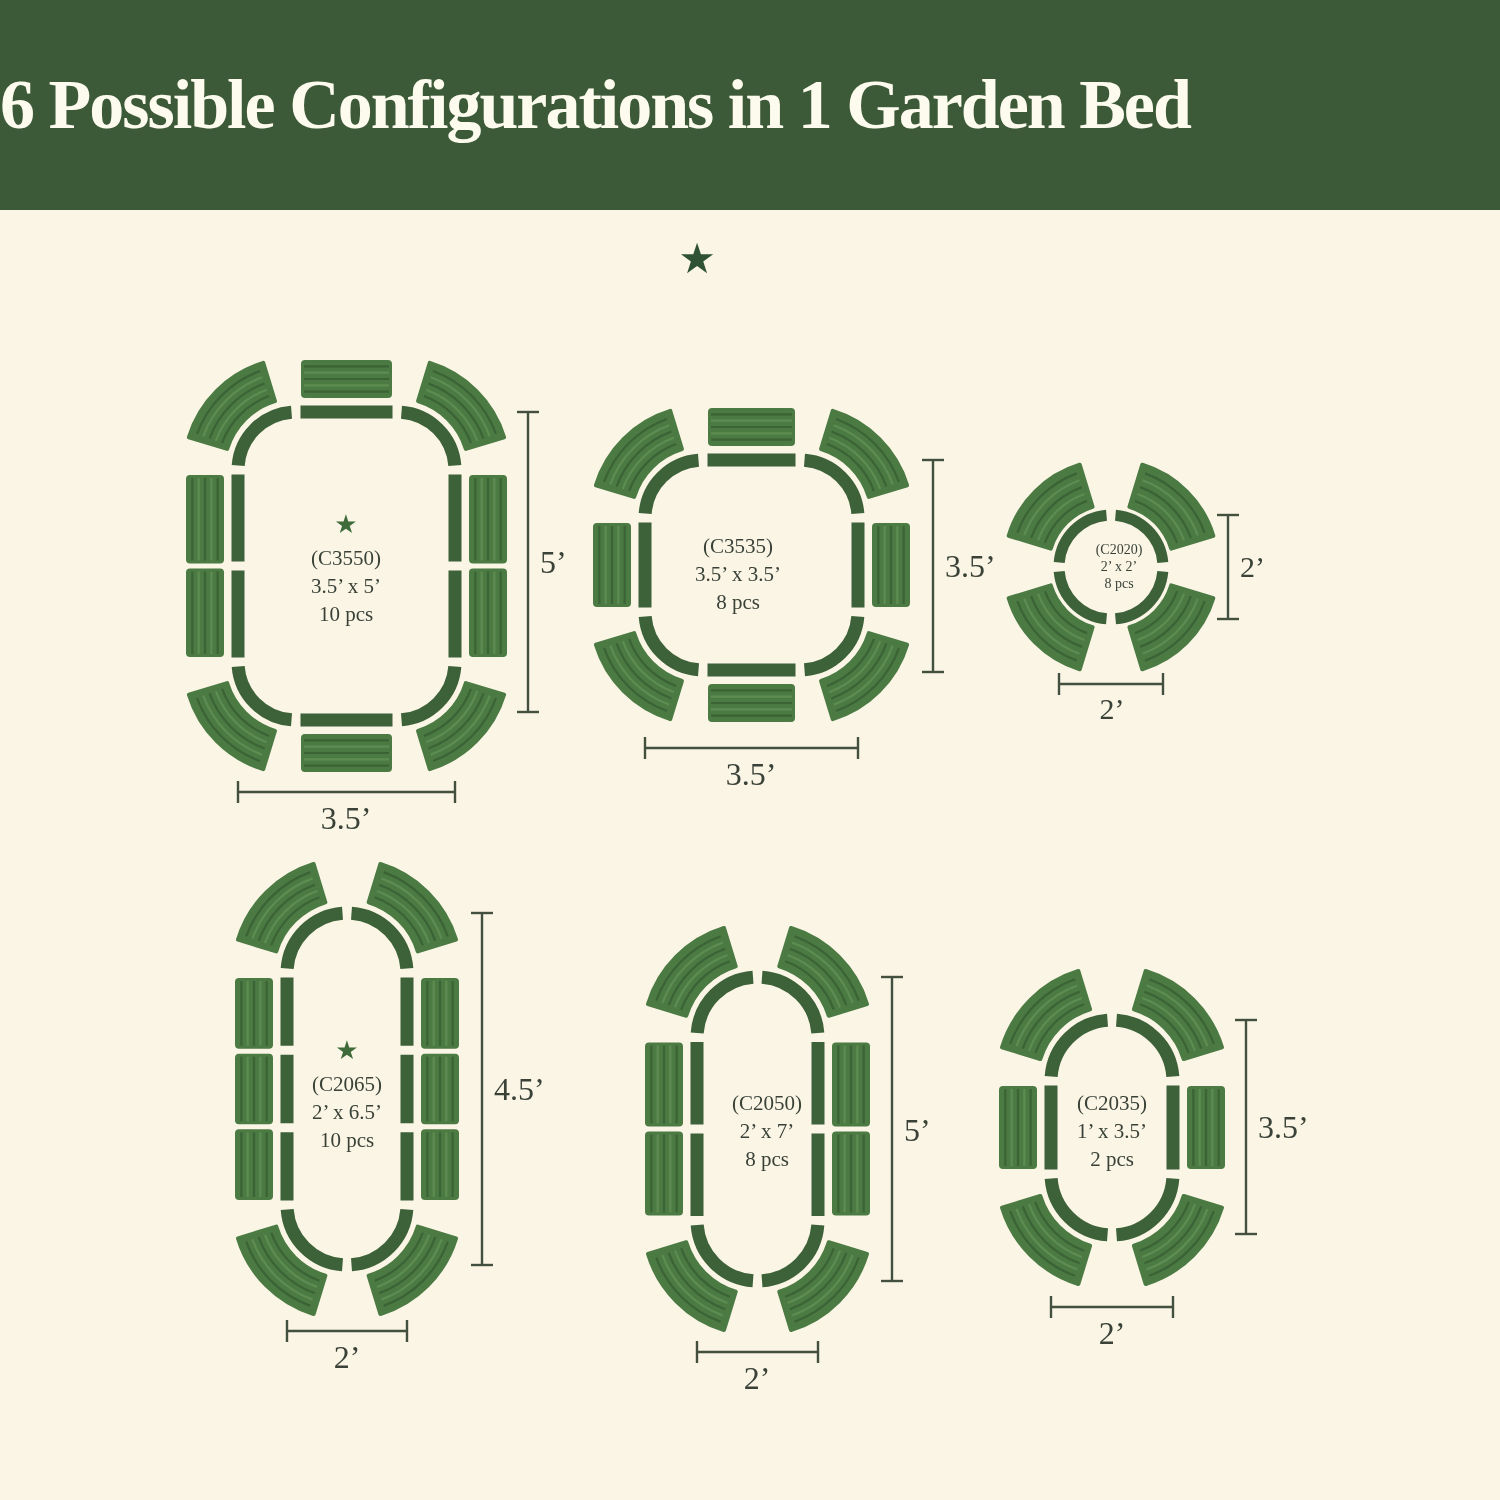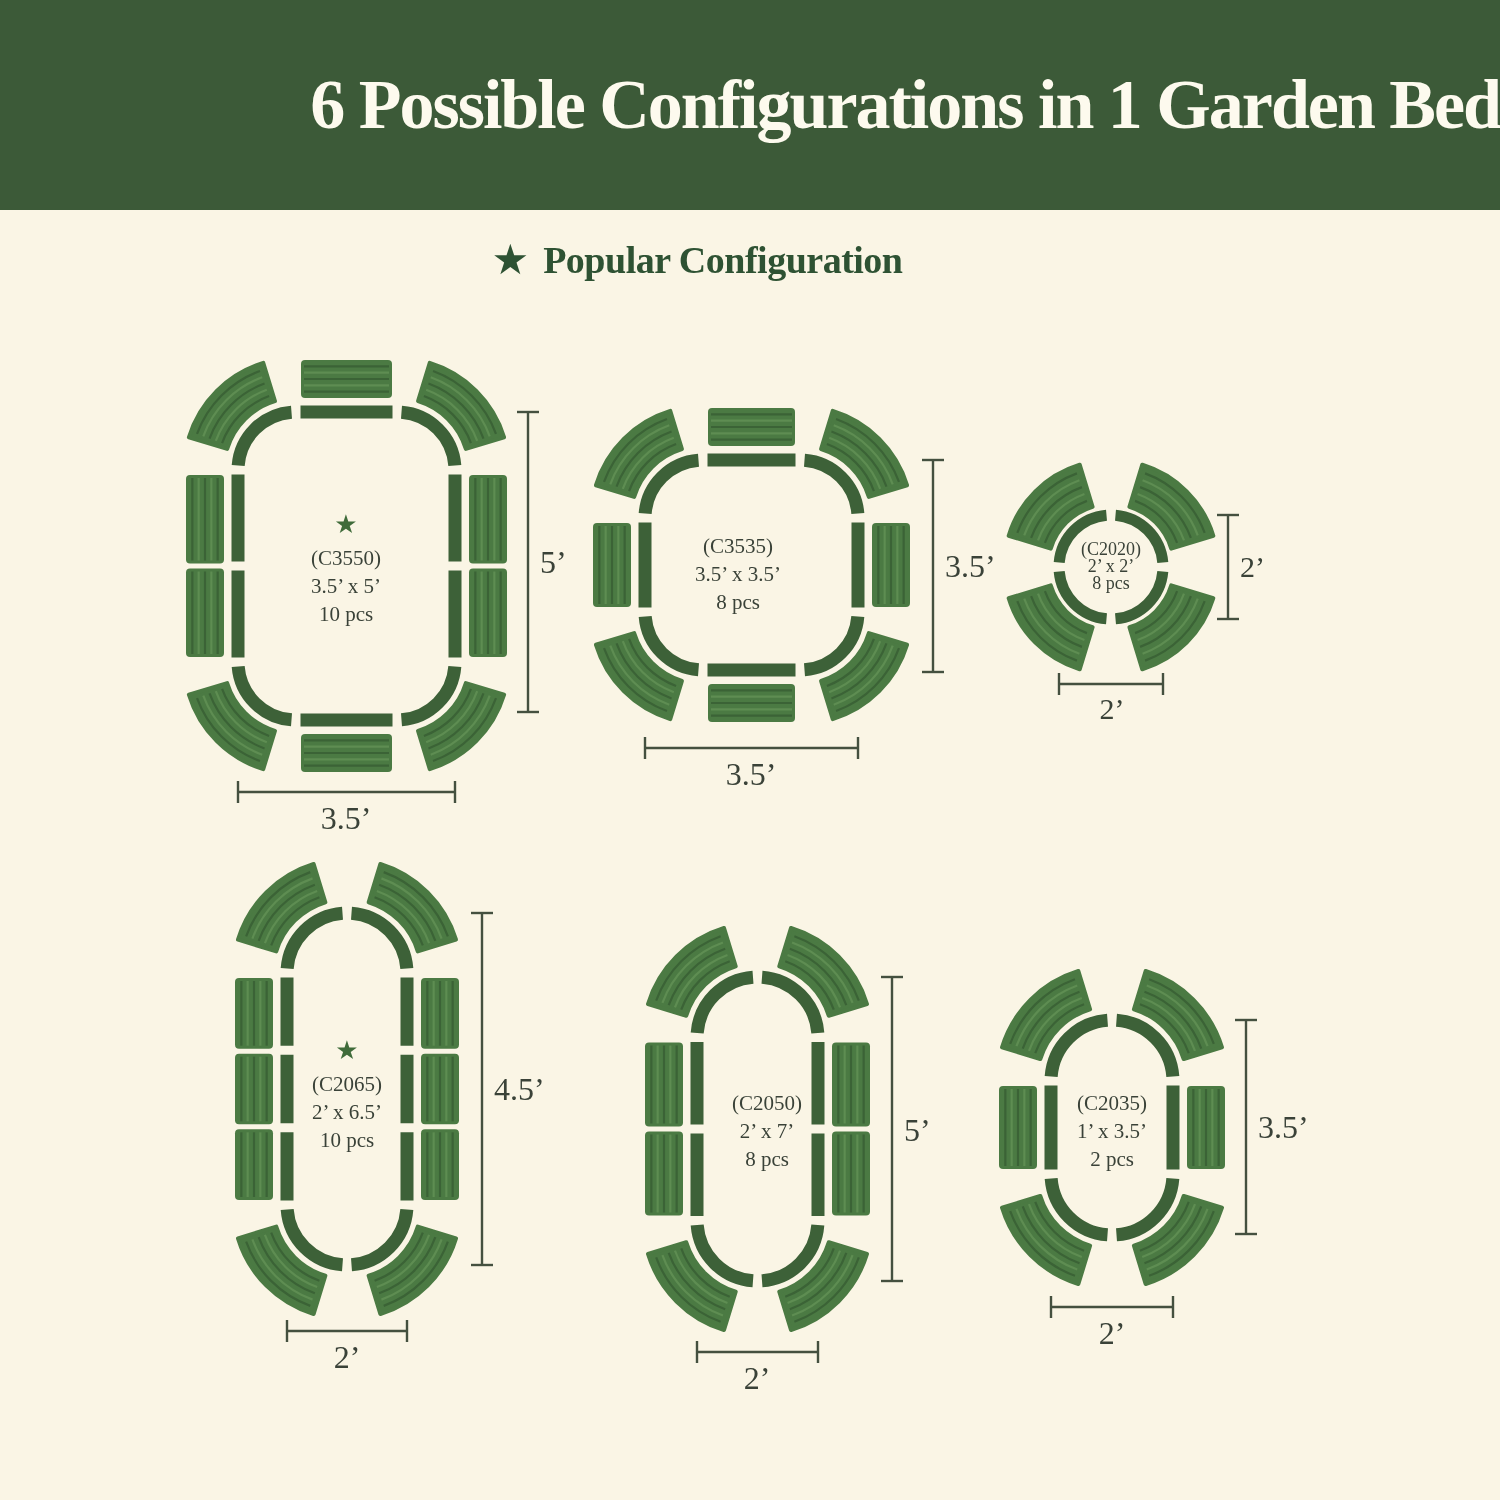--- a/index.html
+++ b/index.html
@@ -3,48 +3,47 @@
 <meta charset="utf-8">
 <style>
   :root{
     --banner-bg:#3c5a38; --banner-text:#fdfaee; --page-bg:#faf5e5;
     --legend-green:#2e5233; --label-text:#3a4238; --star-green:#3f6b3a;
   }
   html,body{margin:0;padding:0;background:#faf5e5;}
   .page{position:relative;width:1500px;height:1500px;background:var(--page-bg);
         font-family:"Liberation Serif",serif;overflow:hidden;}
   .banner{position:absolute;left:0;top:0;width:1500px;height:210px;background:var(--banner-bg);
-          display:flex;align-items:center;justify-content:flex-end;}
+          display:flex;align-items:center;justify-content:flex-start;}
   .banner h1{margin:0;color:var(--banner-text);font-size:70px;font-weight:700;letter-spacing:-2px;white-space:nowrap;}
   .popular{position:absolute;left:697px;top:238px;transform:translateX(-50%);
            display:flex;align-items:center;gap:14px;color:var(--legend-green);white-space:nowrap;}
   .popular .star{font-size:42px;line-height:1;}
   .popular .label{font-size:38px;font-weight:600;letter-spacing:-0.5px;}
   #diagram{position:absolute;left:0;top:0;width:1500px;height:1500px;}
   .cfg{position:absolute;transform:translateX(-50%);text-align:center;color:var(--label-text);
        font-size:21px;line-height:28px;white-space:nowrap;}
   .cfg .cfg-star{font-size:26px;line-height:30px;margin-bottom:4px;color:var(--star-green);}
-  .cfg.sm{font-size:18px;line-height:17px;}
+  .cfg.sm{font-size:14px;line-height:17px;margin-left:8px;}
   .dim{position:absolute;color:var(--label-text);font-size:32px;white-space:nowrap;}
   .dim.sm{font-size:30px;}
   .dim-v{transform:translateY(-50%);}
   .dim-h{transform:translateX(-50%);}
 </style>
 </head>
 <body>
 
 <div class="page">
 
   <header class="banner">
     <h1>6 Possible Configurations in 1 Garden Bed</h1>
   </header>
 
   <div class="popular">
     <span class="star">★</span>
-    <span class="label">Popular Configuration</span>
   </div>
 
   <svg id="diagram" viewBox="0 0 1500 1500">
       <path d="M 238.17448141319085 465.504513355977 A 58 58 0 0 1 291.504513355977 412.17448141319085" fill="none" stroke="#3d6138" stroke-width="13"></path>
       <path d="M 188.89386733214002 437.2543690710535 A 112 112 0 0 1 263.2543690710535 362.8938673321401 L 274.94923725996296 401.14605757066147 A 72 72 0 0 0 227.14605757066147 448.94923725996296 Z" fill="#4b7a43" stroke="#4b7a43" stroke-width="4" stroke-linejoin="round"></path>
       <path d="M 222.07751383150853 443.09441539171405 A 78.66666666666667 78.66666666666667 0 0 1 269.09441539171405 396.07751383150855" fill="none" stroke="#3b6336" stroke-width="2.2"></path>
       <path d="M 215.8128963596025 440.8142811028763 A 85.33333333333333 85.33333333333333 0 0 1 266.8142811028763 389.8128963596025" fill="none" stroke="#5e8d52" stroke-width="2.2"></path>
       <path d="M 209.54827888769643 438.5341468140385 A 92 92 0 0 1 264.5341468140385 383.5482788876964" fill="none" stroke="#3b6336" stroke-width="2.2"></path>
       <path d="M 203.28366141579036 436.25401252520066 A 98.66666666666667 98.66666666666667 0 0 1 262.2540125252007 377.28366141579033" fill="none" stroke="#5e8d52" stroke-width="2.2"></path>
       <path d="M 197.0190439438843 433.9738782363629 A 105.33333333333334 105.33333333333334 0 0 1 259.9738782363629 371.0190439438843" fill="none" stroke="#3b6336" stroke-width="2.2"></path>

